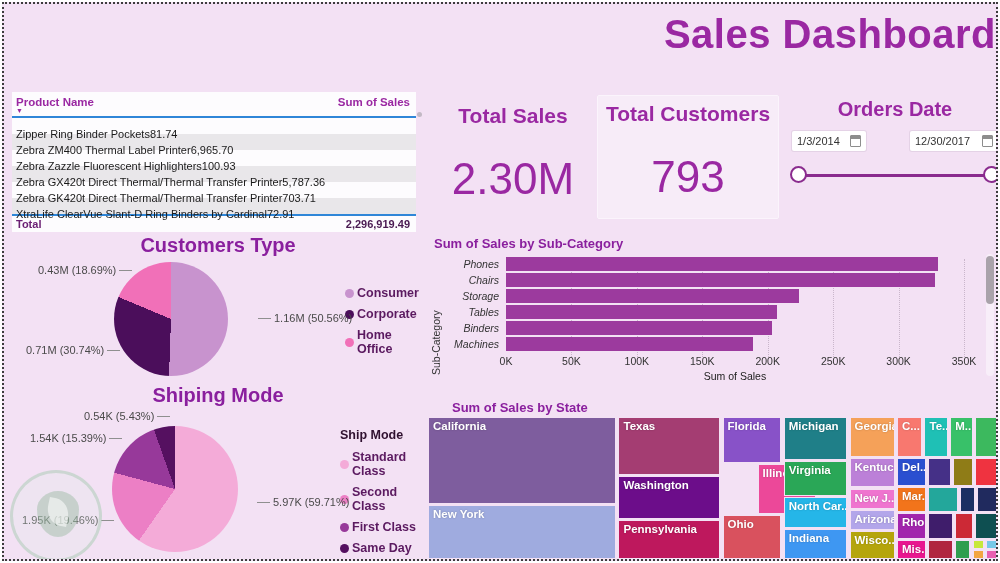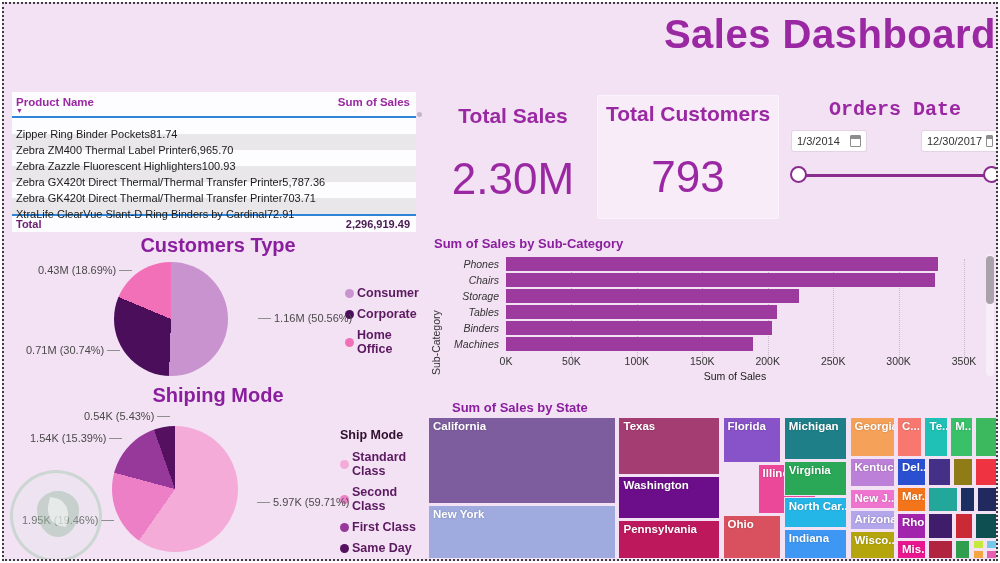--- a/index.html
+++ b/index.html
@@ -37,28 +37,28 @@
   .kpi-card { position:absolute; text-align:center; }
   #card-total-sales { left:428px; top:94px; width:162px; height:118px; }
   #card-total-customers {
     left:593px; top:91px; width:182px; height:124px;
     background:#f7ecf8; border:1px solid #fbf4fc; border-radius:2px;
   }
   .kpi-title { font-size:21px; font-weight:bold; color:#9a28a2; margin-top:6px; }
   .kpi-value { font-size:44px; color:#9a28a2; margin-top:26px; }
   
   #date-slicer { position:absolute; left:786px; top:94px; width:210px; height:96px; }
-  .slicer-title { text-align:center; font-size:20px; font-weight:bold; color:#9a28a2;font-family:Liberation Mono, monospace; }
+  .slicer-title { text-align:center; font-size:20px; font-weight:bold; color:#9a28a2; }
   .date-row { display:flex; justify-content:space-between; margin-top:10px; padding:0 2px; }
   .date-box {
     display:flex; align-items:center; justify-content:space-between;
     background:#fff; border-radius:2px; height:20px; font-size:11px; color:#333;
     padding:0 5px; box-shadow:0 0 0 1px #e4d2e6;
   }
-  .date-box.start { width:74px; } .date-box.end { width:76px;justify-content:center; }
+  .date-box.start { width:74px; } .date-box.end { width:88px; }
   .cal-icon {
     width:11px; height:12px; border:1px solid #8d8d8d; border-radius:1px; margin-left:4px;
     background:linear-gradient(#8d8d8d 0 3px, #fff 3px);
   }
   .slider-wrap { position:relative; height:22px; margin-top:14px; }
   .slider-track { position:absolute; left:8px; right:8px; top:9px; height:3px; background:#8a2b8e; }
   .slider-handle {
     position:absolute; top:1px; width:17px; height:17px; border-radius:50%;
     background:#fff; border:2px solid #8a2b8e;
   }

